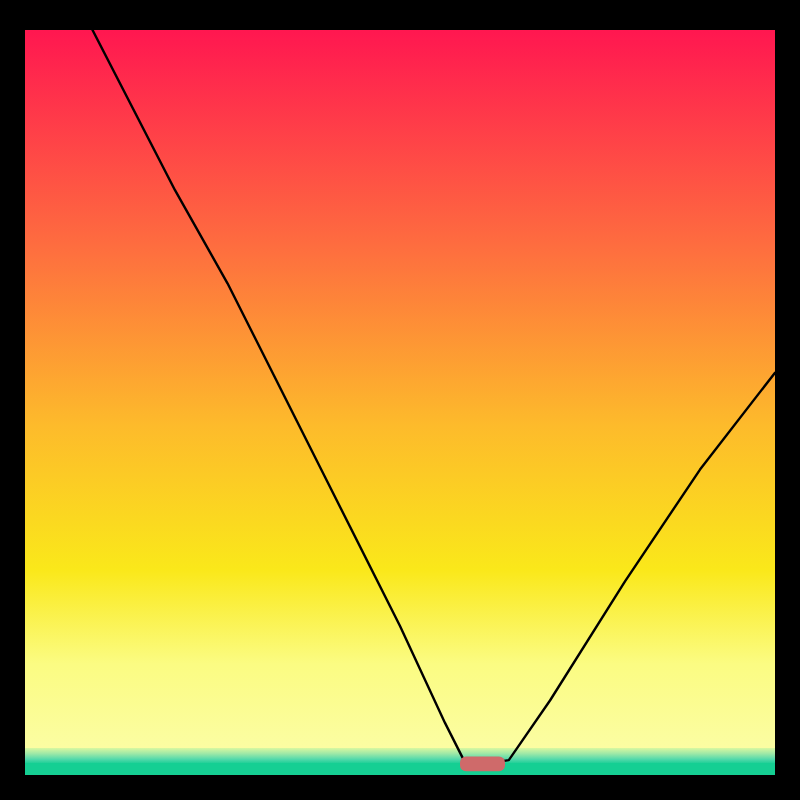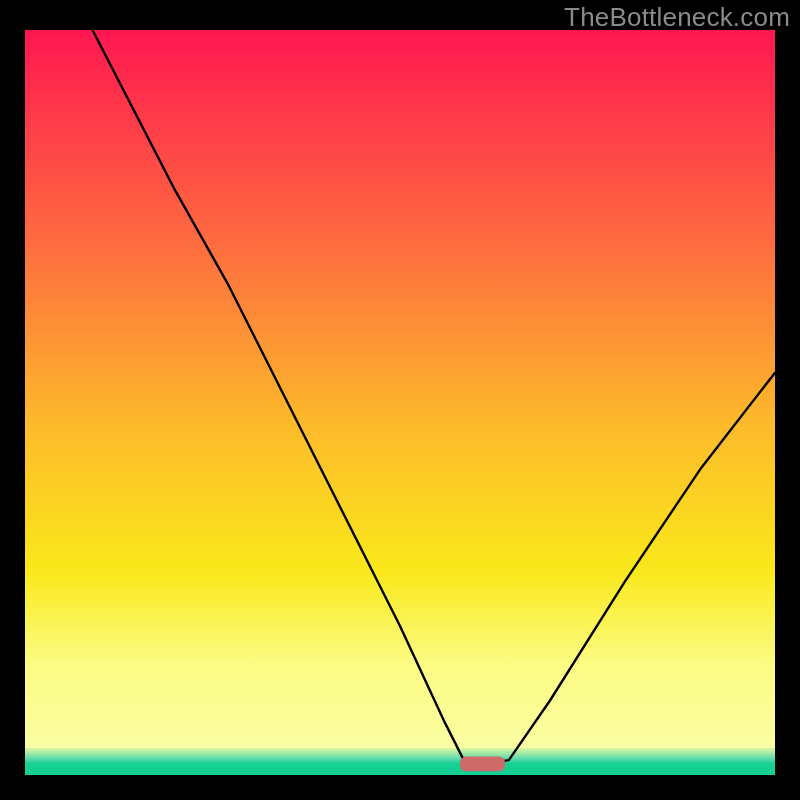--- a/index.html
+++ b/index.html
@@ -45,21 +45,20 @@
     stroke-linejoin: round;
     stroke-linecap: round;
   }
   .marker {
     fill: #cf6a6a;
   }
 </style>
 </head>
 <body>
 <div class="outer">
-  <div class="watermark">TheBottleneck.com</div>
 
   <div class="plot">
     <svg viewBox="0 0 750 745">
       <defs>
 
         <linearGradient id="bgGrad" x1="0" y1="0" x2="0" y2="1">
           <stop offset="0" stop-color="#ff1750"></stop>
           <stop offset="0.30" stop-color="#fe6d3f"></stop>
           <stop offset="0.55" stop-color="#fdbb2b"></stop>
           <stop offset="0.75" stop-color="#fae81a"></stop>

